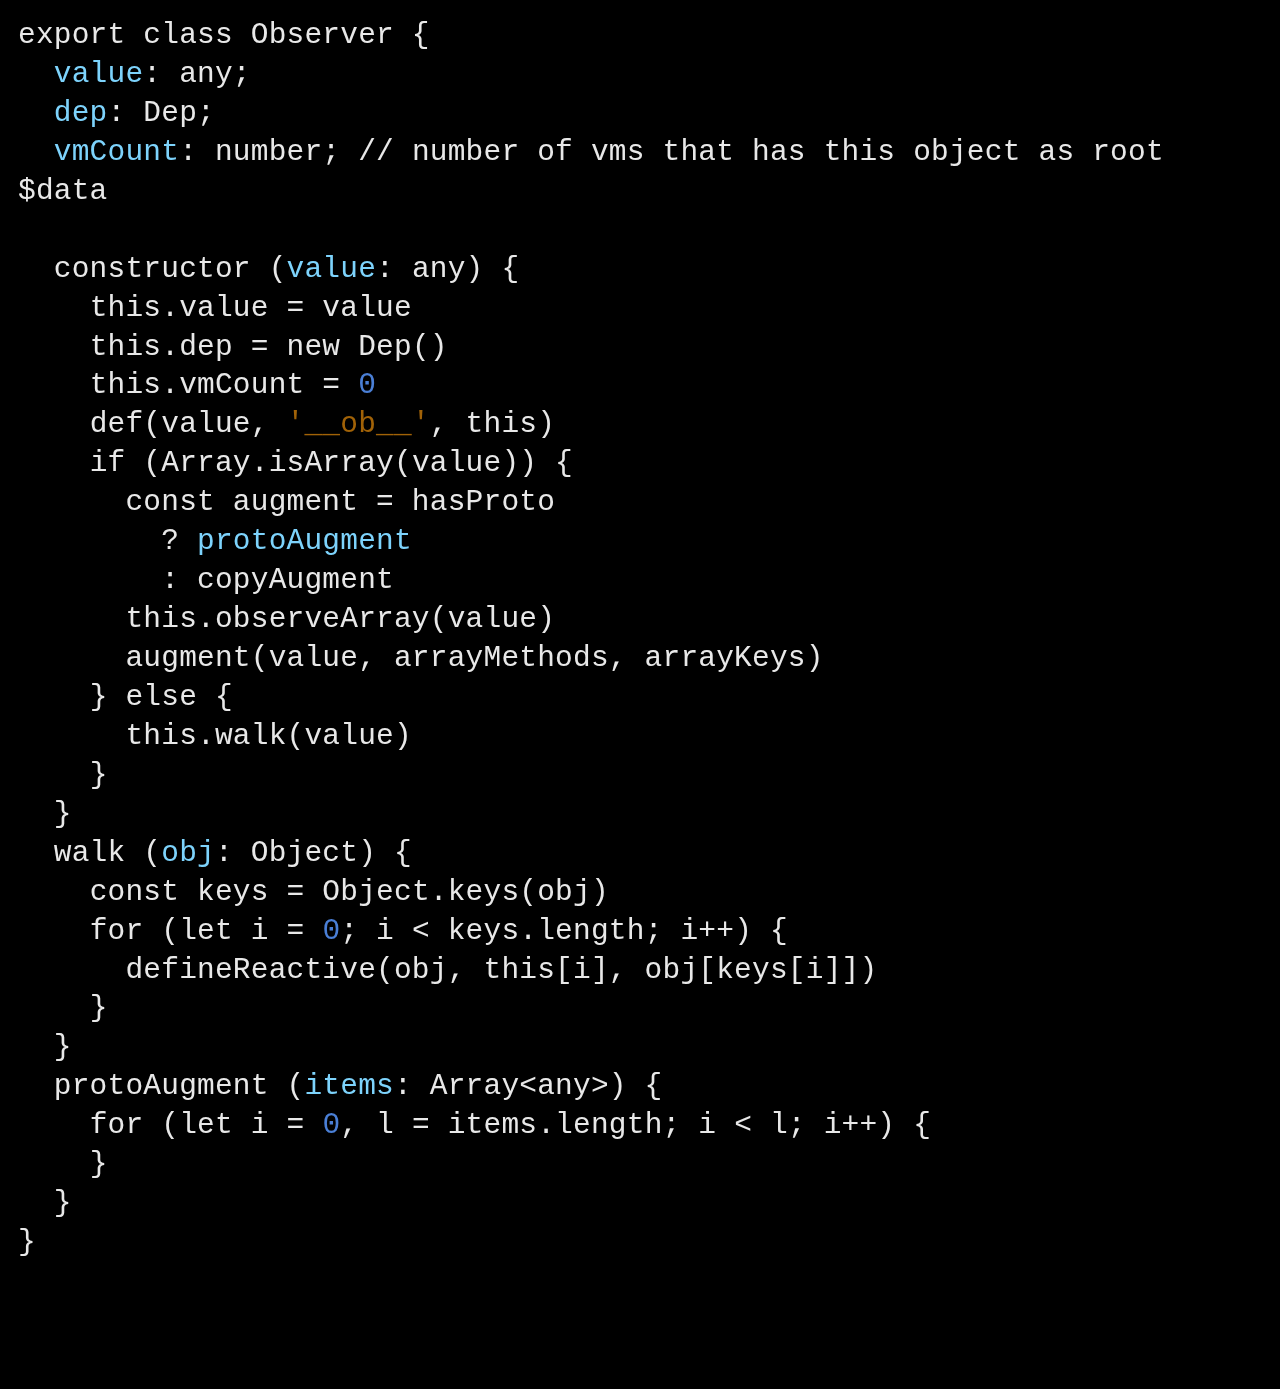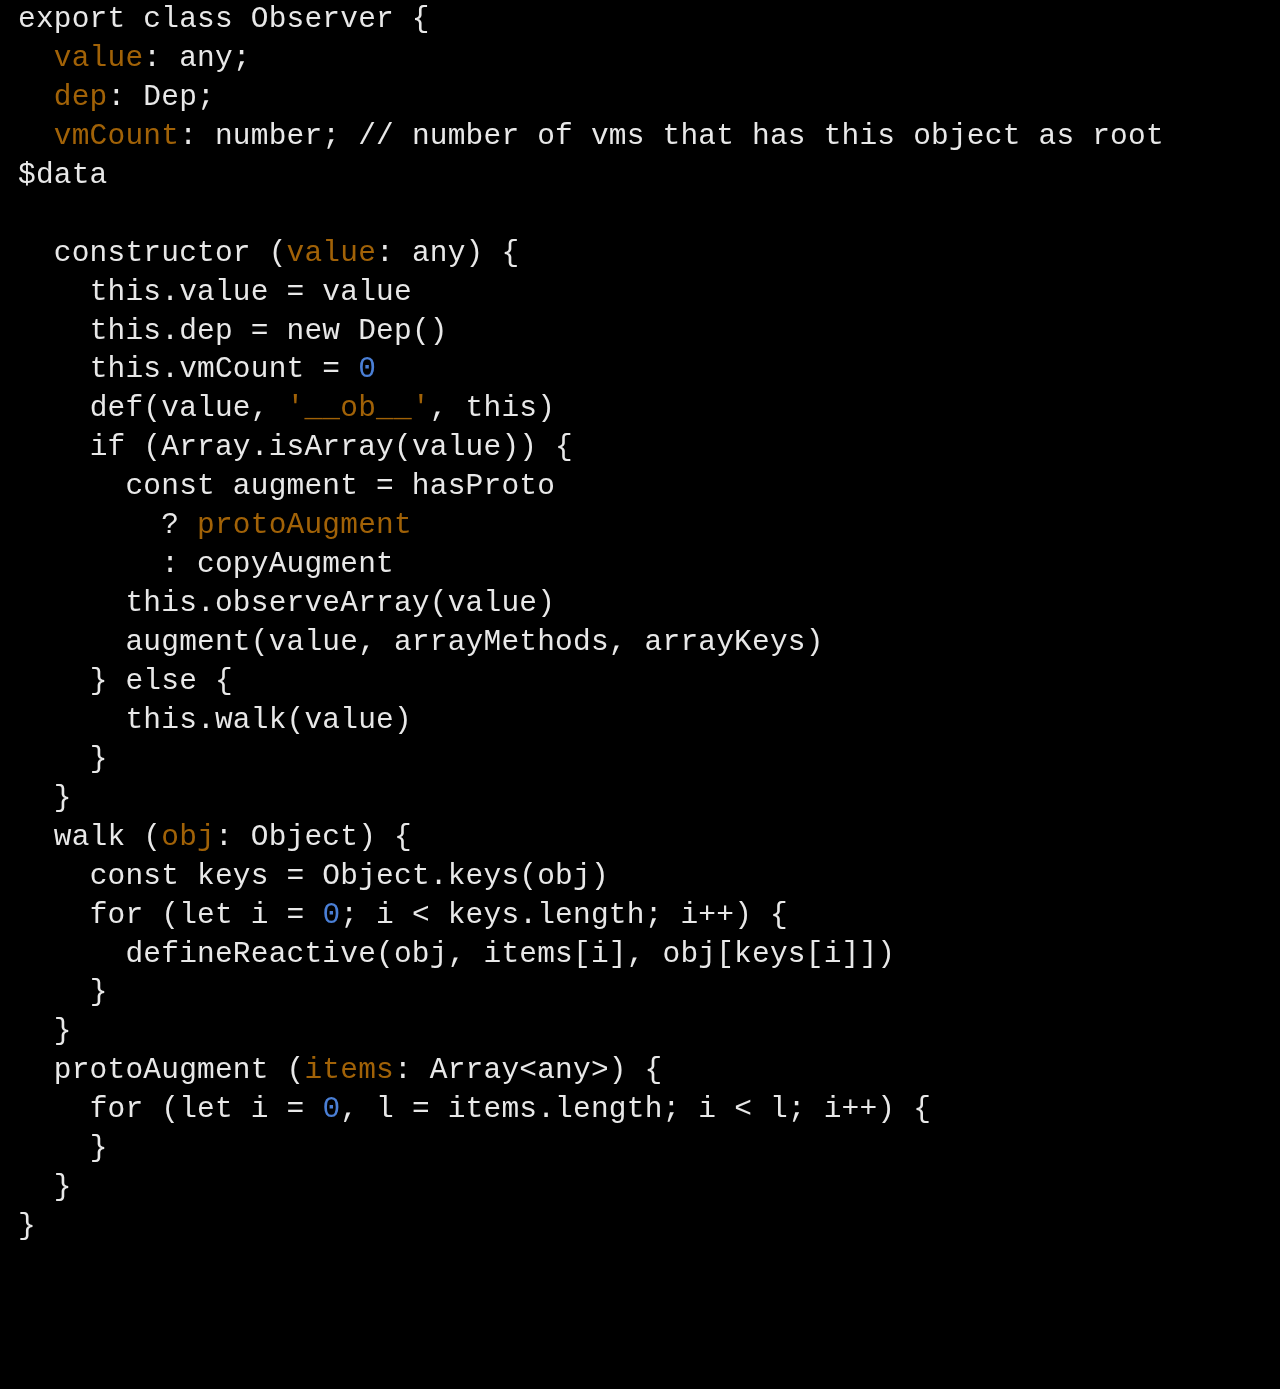--- a/index.html
+++ b/index.html
@@ -5,30 +5,30 @@
   body {
     margin: 0;
     padding: 0;
     background: #000000;
     width: 1280px;
     height: 1389px;
     overflow: hidden;
   }
   pre {
     margin: 0;
-    padding: 0 18px;
+    padding: 16px 18px;
     font-family: "Courier New", Courier, monospace;
     font-size: 29.5px;
     line-height: 1.32;
     color: #e8e8e8;
     white-space: pre-wrap;
     word-wrap: break-word;
     letter-spacing: 0.2px;
   }
-  .prop { color: #a16207; text-align: right; }
+  .prop { color: #7dd3fc; text-align: right; }
   .str  { color: #a16207; }
   .num  { color: #4a7fd6; }
   .cmt  { color: #e8e8e8; }
 </style>
 </head>
 <body>
 
 <pre id="code"><span>export class Observer {
 </span><span>  </span><span class="prop">value</span><span>: any;
 </span><span>  </span><span class="prop">dep</span><span>: Dep;
@@ -45,21 +45,21 @@
 </span><span>        : copyAugment
 </span><span>      this.observeArray(value)
 </span><span>      augment(value, arrayMethods, arrayKeys)
 </span><span>    } else {
 </span><span>      this.walk(value)
 </span><span>    }
 </span><span>  }
 </span><span>  walk (</span><span class="prop">obj</span><span>: Object) {
 </span><span>    const keys = Object.keys(obj)
 </span><span>    for (let i = </span><span class="num">0</span><span>; i &lt; keys.length; i++) {
-</span><span>      defineReactive(obj, items[i], obj[keys[i]])
+</span><span>      defineReactive(obj, this[i], obj[keys[i]])
 </span><span>    }
 </span><span>  }
 </span><span>  protoAugment (</span><span class="prop">items</span><span>: Array&lt;any&gt;) {
 </span><span>    for (let i = </span><span class="num">0</span><span>, l = items.length; i &lt; l; i++) {
 </span><span>    }
 </span><span>  }
 </span><span>}
 </span></pre>
 
 </body></html>

